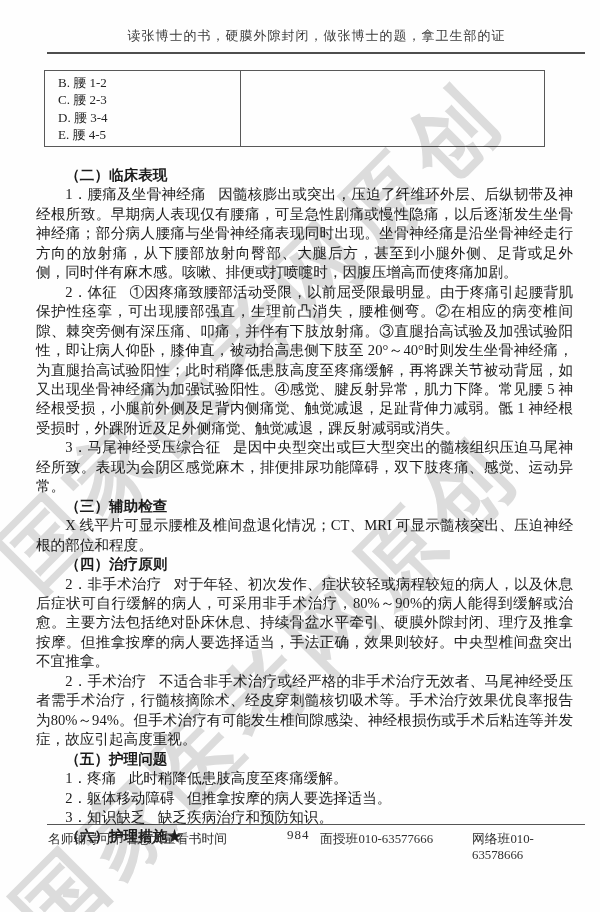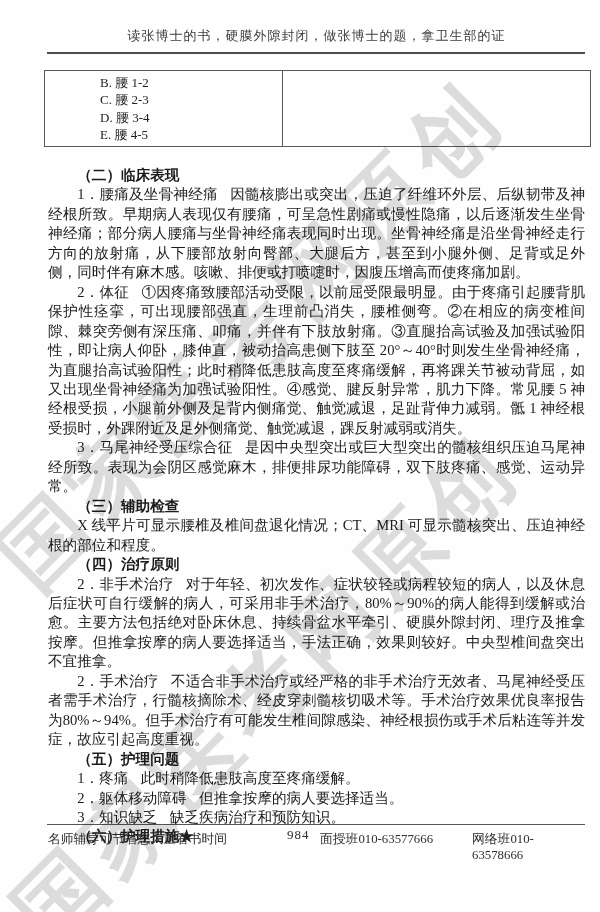--- a/index.html
+++ b/index.html
@@ -18,36 +18,35 @@
     position:absolute;top:27px;left:48px;width:537px;
     text-align:center;font-size:13px;color:#3b3b3b;letter-spacing:1px;
   }
   .header-rule{
     position:absolute;top:52px;left:47px;width:538px;height:0;
     border-top:2px solid #4e4e4e;
   }
 
   
   .options-table{
-    position:absolute;top:70px;left:44px;width:547px;height:77px;
+    position:absolute;top:70px;left:44px;width:501px;height:77px;
     border:1px solid #585858;display:flex;box-sizing:border-box;
     background:transparent;
-    padding-left:42px;
   }
   .options-left{
     width:196px;box-sizing:border-box;border-right:1px solid #585858;
     padding:3px 0 3px 13px;
     display:flex;flex-direction:column;justify-content:space-around;
   }
   .option{font-size:13px;line-height:17px;color:#222;}
   .options-right{flex:1;}
 
   
   .body-text{
-    position:absolute;top:166px;left:48px;width:537px;
+    position:absolute;top:166px;left:36px;width:537px;
     font-size:14.6px;line-height:19.45px;
     text-align:justify;
   }
   .body-text p{margin:0;text-indent:2em;}
   .body-text p.h{font-weight:bold;}
   .lead{font-weight:normal;margin-right:0.85em;}
 
   
   .footer-rule{
     position:absolute;top:824px;left:47px;width:538px;height:0;

